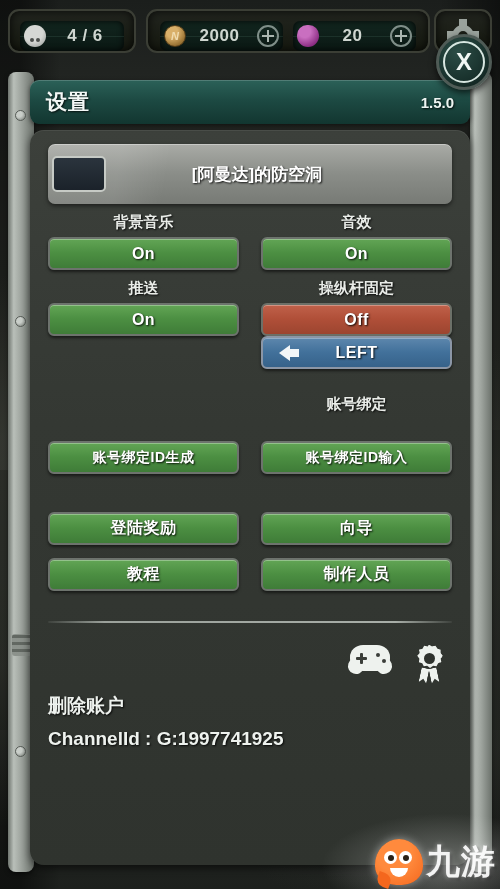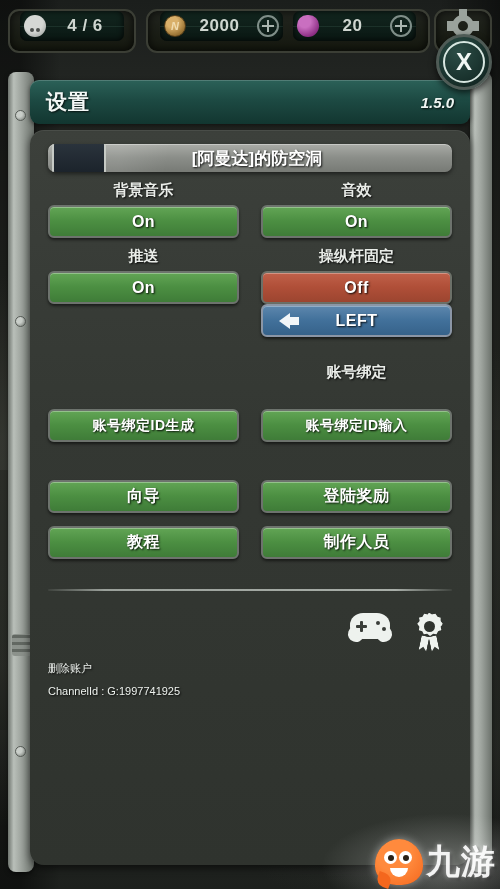--- a/index.html
+++ b/index.html
@@ -25,21 +25,21 @@
   }
   .bgstruct{ position:absolute; background:rgba(20,23,20,.55); }
 
   
   #hud { position:absolute; top:0; left:0; width:500px; height:62px; z-index:30;}
   .hud-pill {
     position:absolute; top:9px; height:44px;
     background:linear-gradient(180deg,#22251f 0%, #15180f 100%);
     border:2px solid #3b3e35; border-radius:11px;
     box-shadow:inset 0 0 10px rgba(0,0,0,.8);
-    display:flex; align-items:flex-start;
+    display:flex; align-items:flex-end;
   }
   #pill-pop { left:8px; width:128px; padding:0 8px; }
   #pill-cur { left:146px; width:284px; padding:0 10px; }
   #pill-gear{ left:434px; width:58px; justify-content:center; }
 
   .inner-slot{
     flex:1; height:30px; margin:0 2px;
     background:linear-gradient(180deg,#12261f 0%, #0a1713 100%);
     border-radius:7px; display:flex; align-items:center;
     box-shadow:inset 0 0 6px rgba(0,0,0,.9);
@@ -130,34 +130,34 @@
   #titlebar{
     position:absolute; left:30px; top:80px; width:440px; height:44px; z-index:25;
     background:linear-gradient(180deg,#2b6158 0%, #1d4a43 45%, #123630 100%);
     border-radius:9px;
     box-shadow:inset 0 1px 0 rgba(255,255,255,.18), 0 2px 5px rgba(0,0,0,.55);
     display:flex; align-items:center; padding:0 16px;
   }
   #title-text{ color:#f3f8f6; font-size:21px; font-weight:bold; letter-spacing:1px;
     text-shadow:1px 1px 2px rgba(0,0,0,.8); }
   #version-text{ margin-left:auto; color:#eef5f2; font-size:15px; font-weight:bold;
-    text-shadow:1px 1px 2px rgba(0,0,0,.8);font-style:italic; }
+    text-shadow:1px 1px 2px rgba(0,0,0,.8); }
 
   
   #panel{
     position:absolute; left:30px; top:130px; width:440px; height:735px; z-index:20;
     background:linear-gradient(180deg,#3c403b 0%, #343833 40%, #2f332e 100%);
     border-radius:14px;
     box-shadow:inset 0 1px 0 rgba(255,255,255,.08), 0 3px 8px rgba(0,0,0,.6);
     padding:14px 18px;
   }
 
   
   #nameplate{
-    height:28px; border-radius:7px; display:flex; align-items:center; padding:4px;
+    height:60px; border-radius:7px; display:flex; align-items:center; padding:4px;
     background:
       linear-gradient(100deg, rgba(255,255,255,.10) 0 18%, transparent 30%),
       linear-gradient(180deg,#a9aba6 0%, #8b8e89 48%, #777a75 100%);
     box-shadow:inset 0 1px 0 rgba(255,255,255,.35), 0 2px 4px rgba(0,0,0,.5);
     position:relative; overflow:hidden;
   }
   #avatar-box{
     width:54px;height:36px;border-radius:5px;
     background:linear-gradient(180deg,#2b343d 0%, #1b222a 100%);
     border:2px solid #c6cac5; flex:0 0 auto;
@@ -237,21 +237,21 @@
     background:#2f332e;
   }
   .medal-icon .rb1{ position:absolute; left:8px; top:23px; width:8px;height:15px;
     background:#eef2ee; transform:rotate(12deg);
     clip-path:polygon(0 0,100% 0,100% 100%,50% 72%,0 100%); }
   .medal-icon .rb2{ position:absolute; left:18px; top:23px; width:8px;height:15px;
     background:#eef2ee; transform:rotate(-12deg);
     clip-path:polygon(0 0,100% 0,100% 100%,50% 72%,0 100%); }
 
   #footer-text{ margin-top:10px; }
-  .foot-line{ color:#eef2ee; font-size:11px; font-weight:normal;
+  .foot-line{ color:#eef2ee; font-size:19px; font-weight:bold;
     text-shadow:1px 1px 2px rgba(0,0,0,.85); margin-bottom:9px; }
 
   
   #watermark{
     position:absolute; right:4px; bottom:4px; z-index:70;
     display:flex; align-items:center; gap:3px;
   }
   #wm-blob{
     width:48px;height:46px; position:relative;
     background:radial-gradient(circle at 40% 32%, #ff8a3d 0 40%, #f4671d 100%);
@@ -382,22 +382,22 @@
 
   <div class="rowgap"></div>
   <div class="grid2">
     <div class="btn green small">账号绑定ID生成</div>
     <div class="btn green small">账号绑定ID输入</div>
   </div>
 
   <div class="sect-gap-lg"></div>
 
   <div class="grid2">
+    <div class="btn green">登陆奖励</div>
     <div class="btn green">向导</div>
-    <div class="btn green">登陆奖励</div>
   </div>
   <div class="rowgap"></div>
   <div class="grid2">
     <div class="btn green">教程</div>
     <div class="btn green">制作人员</div>
   </div>
 
   <div id="divider"></div>
 
   <div id="bottom-icons">

